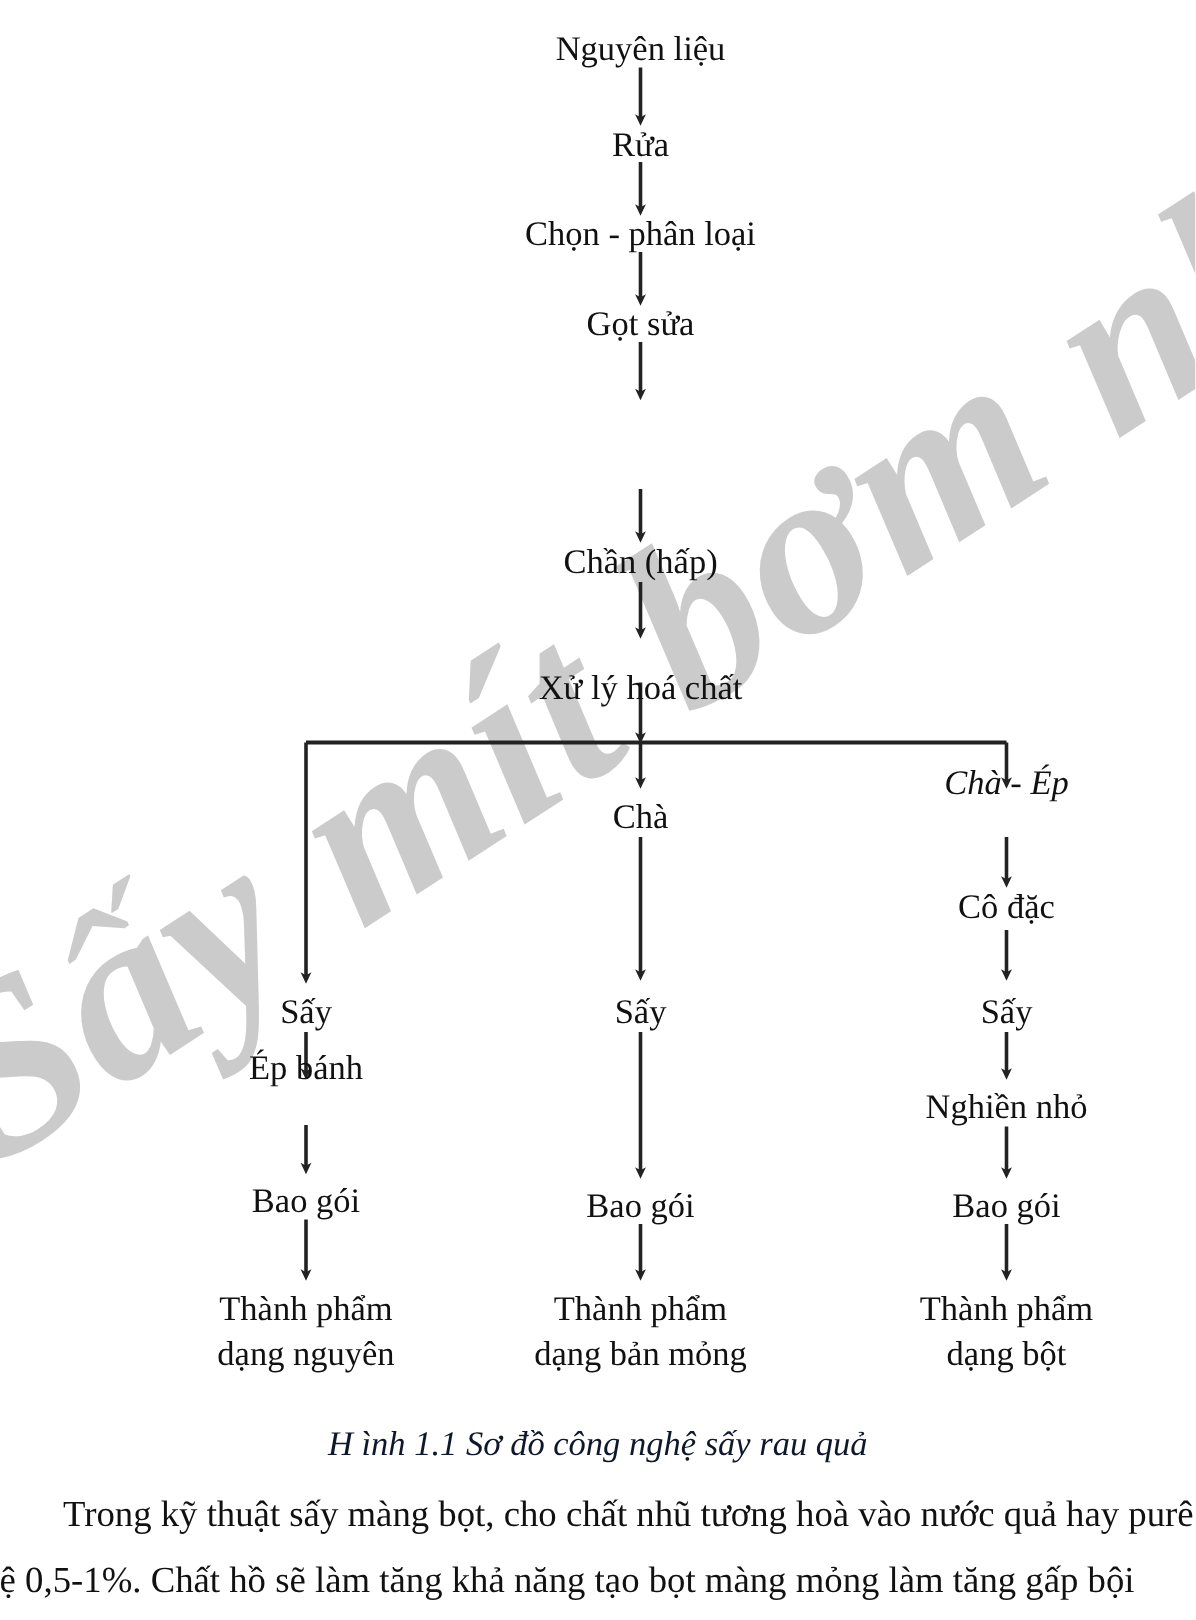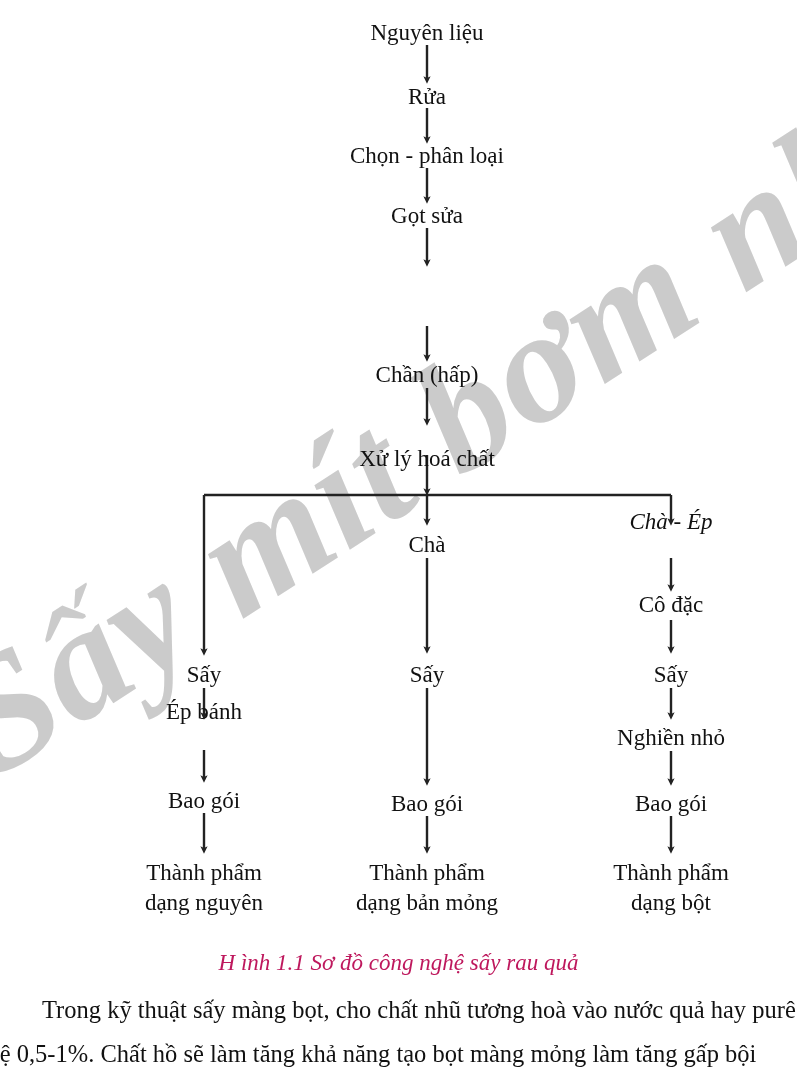--- a/index.html
+++ b/index.html
@@ -78,21 +78,21 @@
   
   #caption {
     position: absolute;
     left: 0;
     top: 950px;
     width: 797px;
     text-align: center;
     font-style: italic;
     font-size: 23px;
     z-index: 20;
-    color: #be185d;
+    color: #0f172a;
   }
   #bodytext {
     position: absolute;
     left: 0;
     top: 988px;
     width: 797px;
     z-index: 20;
     font-size: 24.5px;
     line-height: 44px;
     color: #111;

